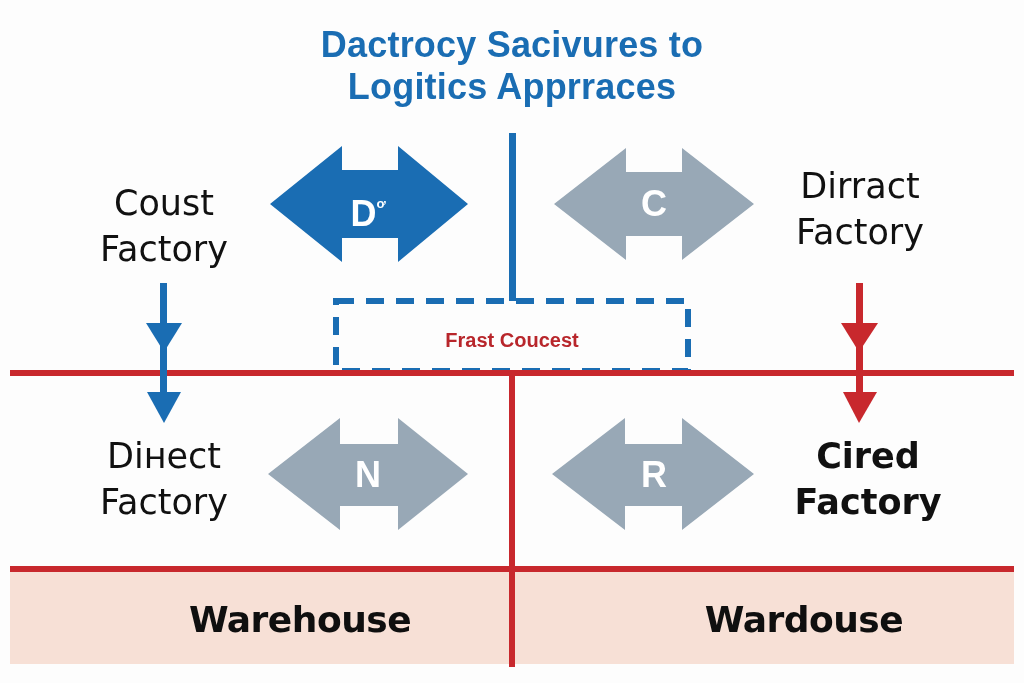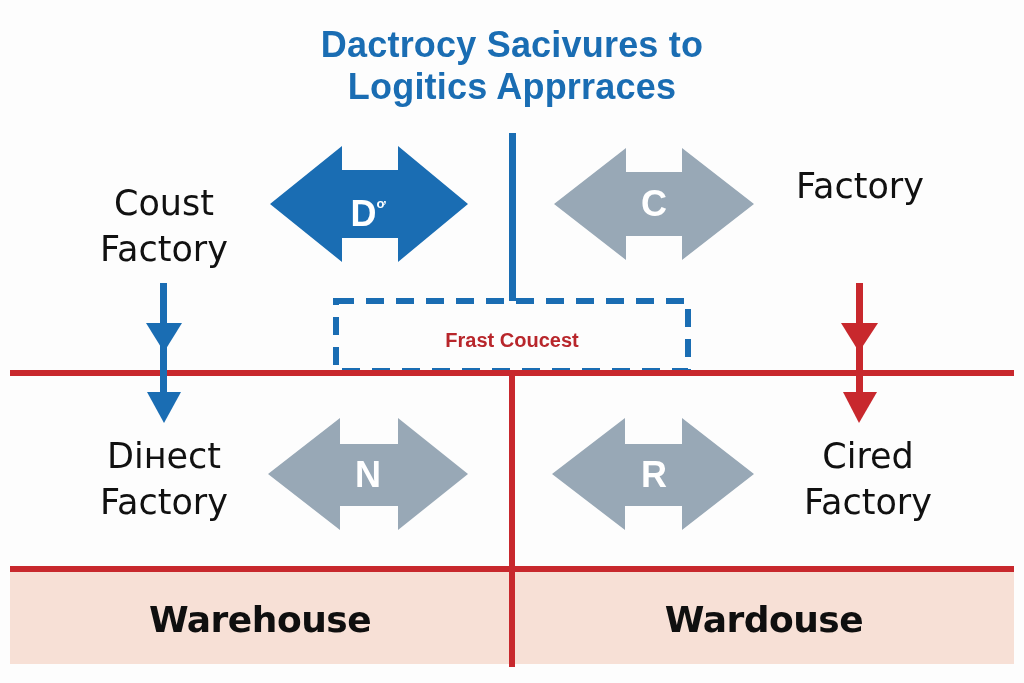--- a/index.html
+++ b/index.html
@@ -3,21 +3,21 @@
 <meta charset="utf-8">
 <style>
   html, body { margin: 0; padding: 0; }
   body { width: 1024px; height: 683px; background: #fdfdfd; position: relative; overflow: hidden; font-family: "Liberation Sans", "DejaVu Sans", sans-serif; }
   .abs { position: absolute; }
   .title { left: 0; width: 1024px; text-align: center; color: #1a6db3; font-weight: bold; font-size: 36px; line-height: 42px; letter-spacing: 0.2px; }
   .node-label { color: #111; font-family: "DejaVu Sans", sans-serif; font-size: 35px; line-height: 46px; text-align: center; width: 200px; }
   .arrow-letter { color: #ffffff; font-weight: bold; font-size: 36px; text-align: center; width: 60px; line-height: 40px; }
   .frast { color: #b8262b; font-weight: bold; font-size: 20px; text-align: center; width: 356px; line-height: 36px; }
   .warehouse-band { top: 572px; height: 92px; background: #f7e0d6; }
-  .wh-label { color: #0f0f0f; font-weight: bold; font-size: 36px; text-align: center; line-height: 44px; font-family: "DejaVu Sans", sans-serif; letter-spacing: -0.5px; }
+  .wh-label { color: #0f0f0f; font-weight: bold; font-size: 36px; text-align: center; line-height: 44px; font-family: "DejaVu Sans", sans-serif; letter-spacing: -0.5px; padding-left: 40px; }
   svg { position: absolute; left: 0; top: 0; }
 </style>
 </head>
 <body>
 
 <div class="abs title" style="top:24px;">Dactrocy Sacivures to</div>
 <div class="abs title" style="top:66px;">Logitics Apprraces</div>
 
 <div class="abs warehouse-band" style="left:10px; width:500px;"></div>
 <div class="abs warehouse-band" style="left:514px; width:500px;"></div>
@@ -62,27 +62,28 @@
 </div>
 <div class="abs arrow-letter" style="left:624px; top:184px;">C</div>
 <div class="abs arrow-letter" style="left:338px; top:455px;">N</div>
 <div class="abs arrow-letter" style="left:624px; top:455px;">R</div>
 
 <div class="abs node-label" style="left:64px; top:163px;margin-top:17px;">
   <div>Coust</div>
   <div>Factory</div>
 </div>
 <div class="abs node-label" style="left:760px; top:163px;">
+  <div>Dirract</div>
   <div>Factory</div>
 </div>
 <div class="abs node-label" style="left:64px; top:433px;">
   <div>Diнect</div>
   <div>Factory</div>
 </div>
-<div class="abs node-label" style="left:768px; top:433px;">
+<div class="abs node-label" style="left:768px; top:433px;font-weight:bold;">
   <div>Cired</div>
   <div>Factory</div>
 </div>
 
 <div class="abs frast" style="left:334px; top:322px;">Frast Coucest</div>
 
 <div class="abs wh-label" style="left:10px; width:500px; top:598px;">Warehouse</div>
 <div class="abs wh-label" style="left:514px; width:500px; top:598px;">Wardouse</div>
 
 </body></html>

